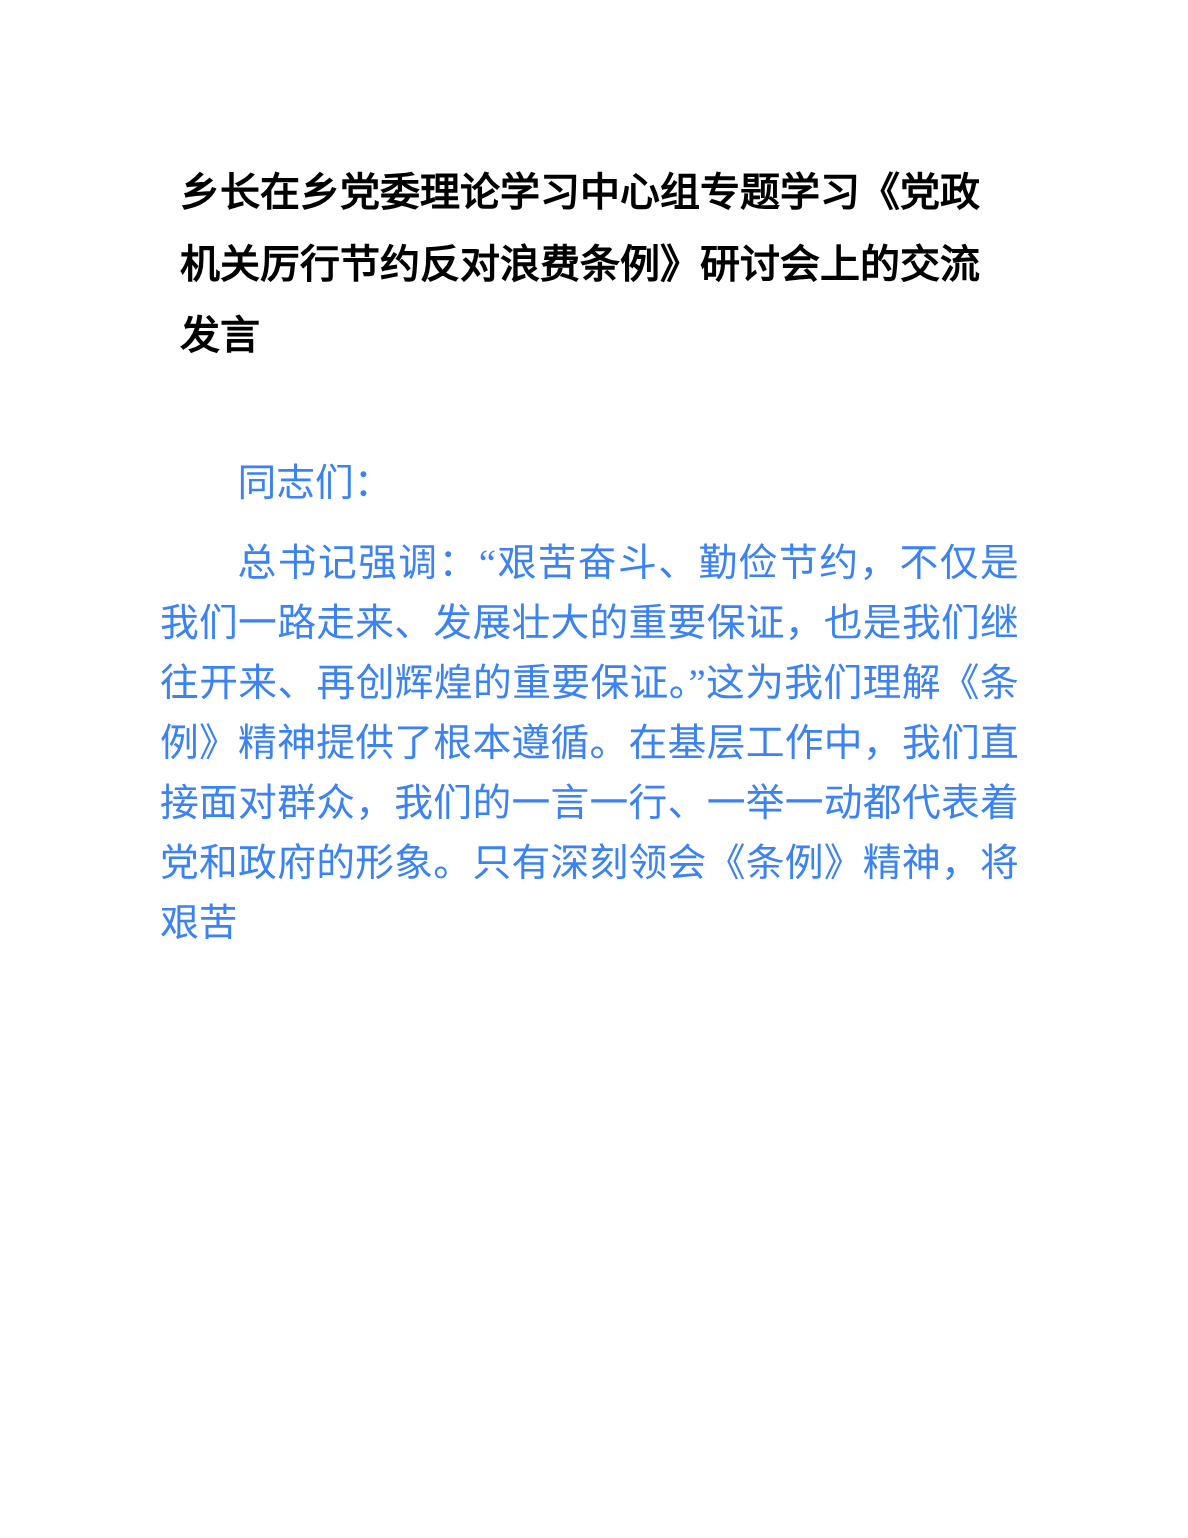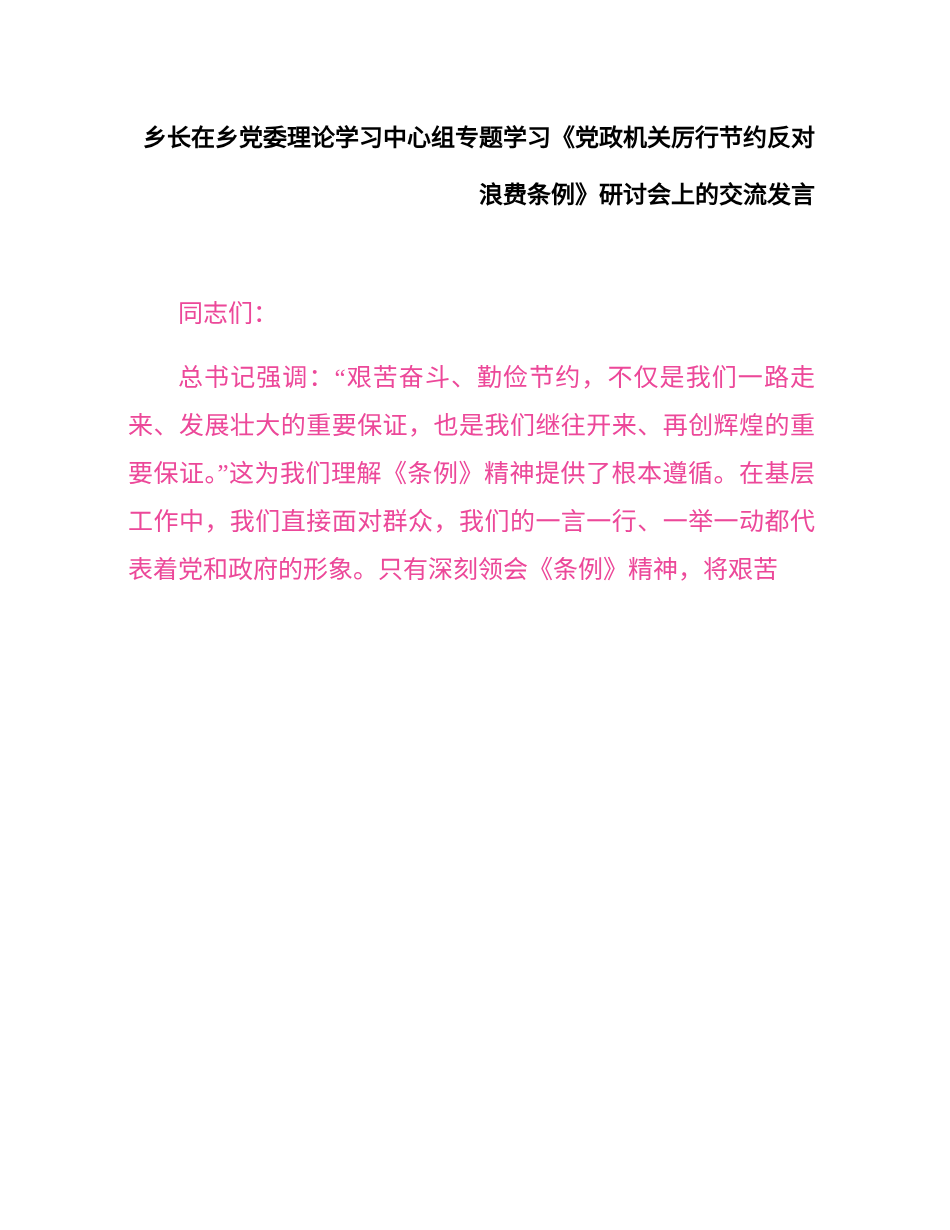--- a/index.html
+++ b/index.html
@@ -14,38 +14,38 @@
     margin: 0 auto;
     background: #ffffff;
     color: #000000;
     box-sizing: border-box;
     padding: 110px 135px 0 128px;
     overflow: hidden;
   }
   .doc-title {
     font-family: "Liberation Serif", serif;
     font-weight: bold;
-    font-size: 24px;
+    font-size: 32px;
     line-height: 57px;
-    text-align: right;
-    margin: 0;
+    text-align: left;
+    margin: 16px;
     color: #000000;
   }
   .doc-body {
     margin-top: 66px;
   }
   .doc-para {
     font-family: "Liberation Serif", serif;
-    font-size: 25px;
+    font-size: 31px;
     line-height: 48px;
     text-align: justify;
     text-justify: inter-ideograph;
     text-indent: 2em;
     margin: 0 0 16px 0;
-    color: #ec4899;
+    color: #3b82f6;
     word-break: break-all;
     overflow-wrap: break-word;
   }
   .doc-heading {
     font-family: "Liberation Sans", sans-serif;
     font-weight: bold;
     font-size: 25px;
     line-height: 48px;
     text-indent: 2em;
     margin: 8px 0 16px 0;

